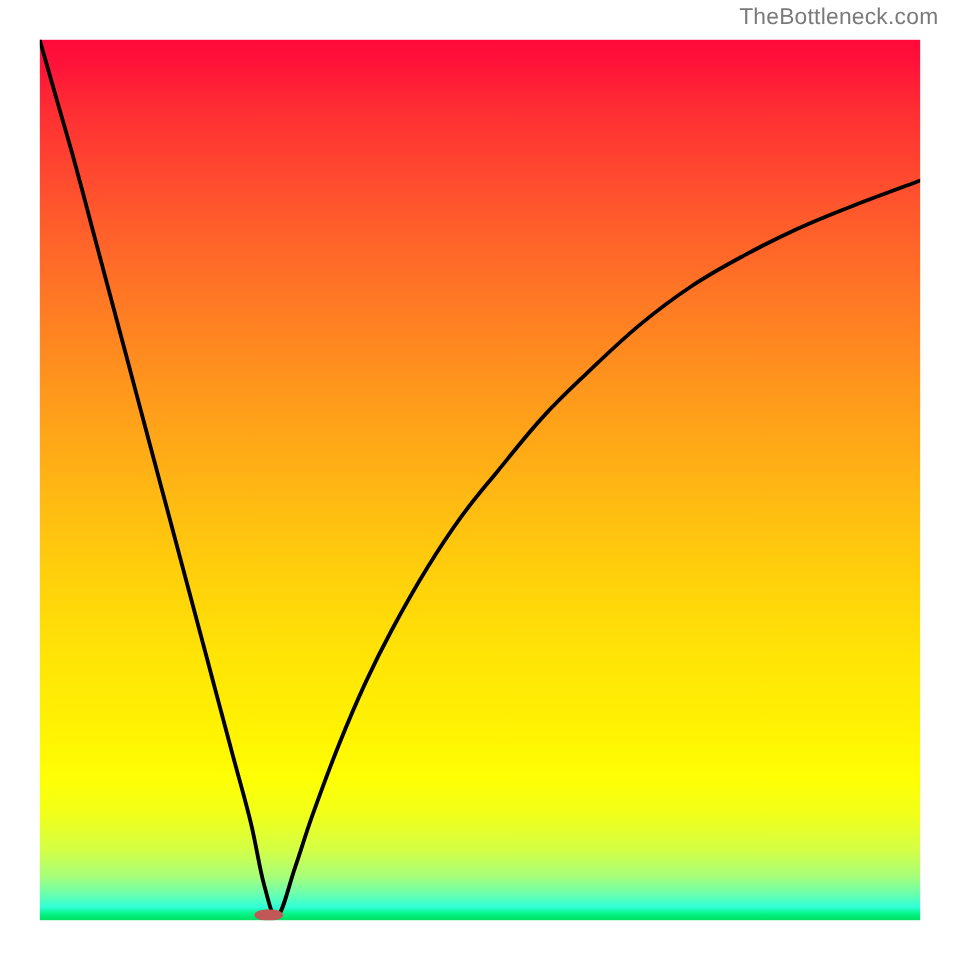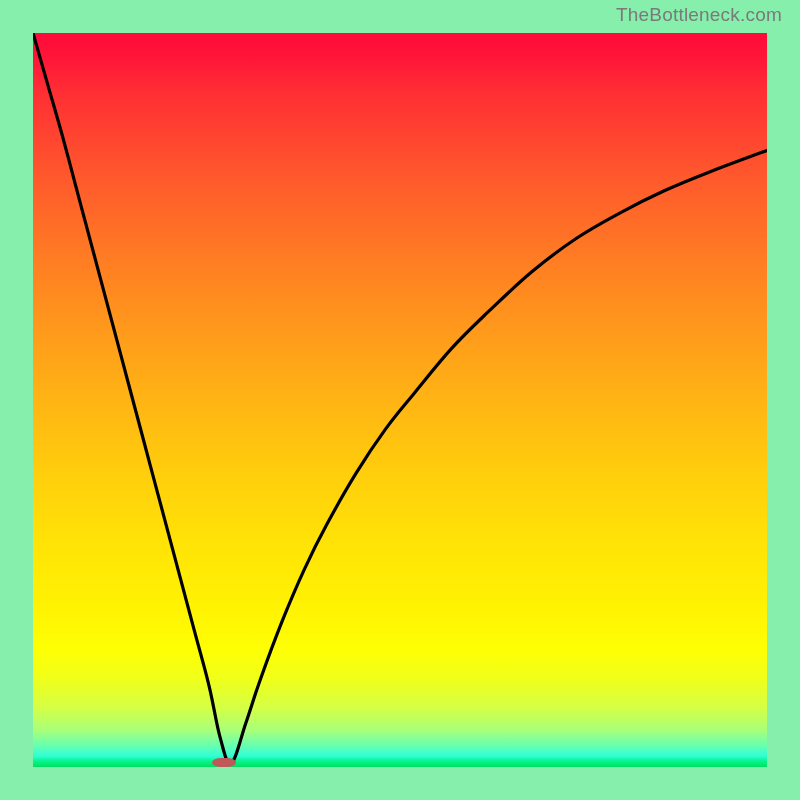--- a/index.html
+++ b/index.html
@@ -9,21 +9,21 @@
     height: 800px;
     background: #000;
     overflow: hidden;
   }
   .frame {
     position: absolute;
     top: 0;
     left: 0;
     width: 800px;
     height: 800px;
-    background: #86efac;
+    background: #ffffff;
   }
   .plot {
     position: absolute;
     top: 33px;
     left: 33px;
     width: 734px;
     height: 734px;
     overflow: hidden;
   }
   .gradient {

